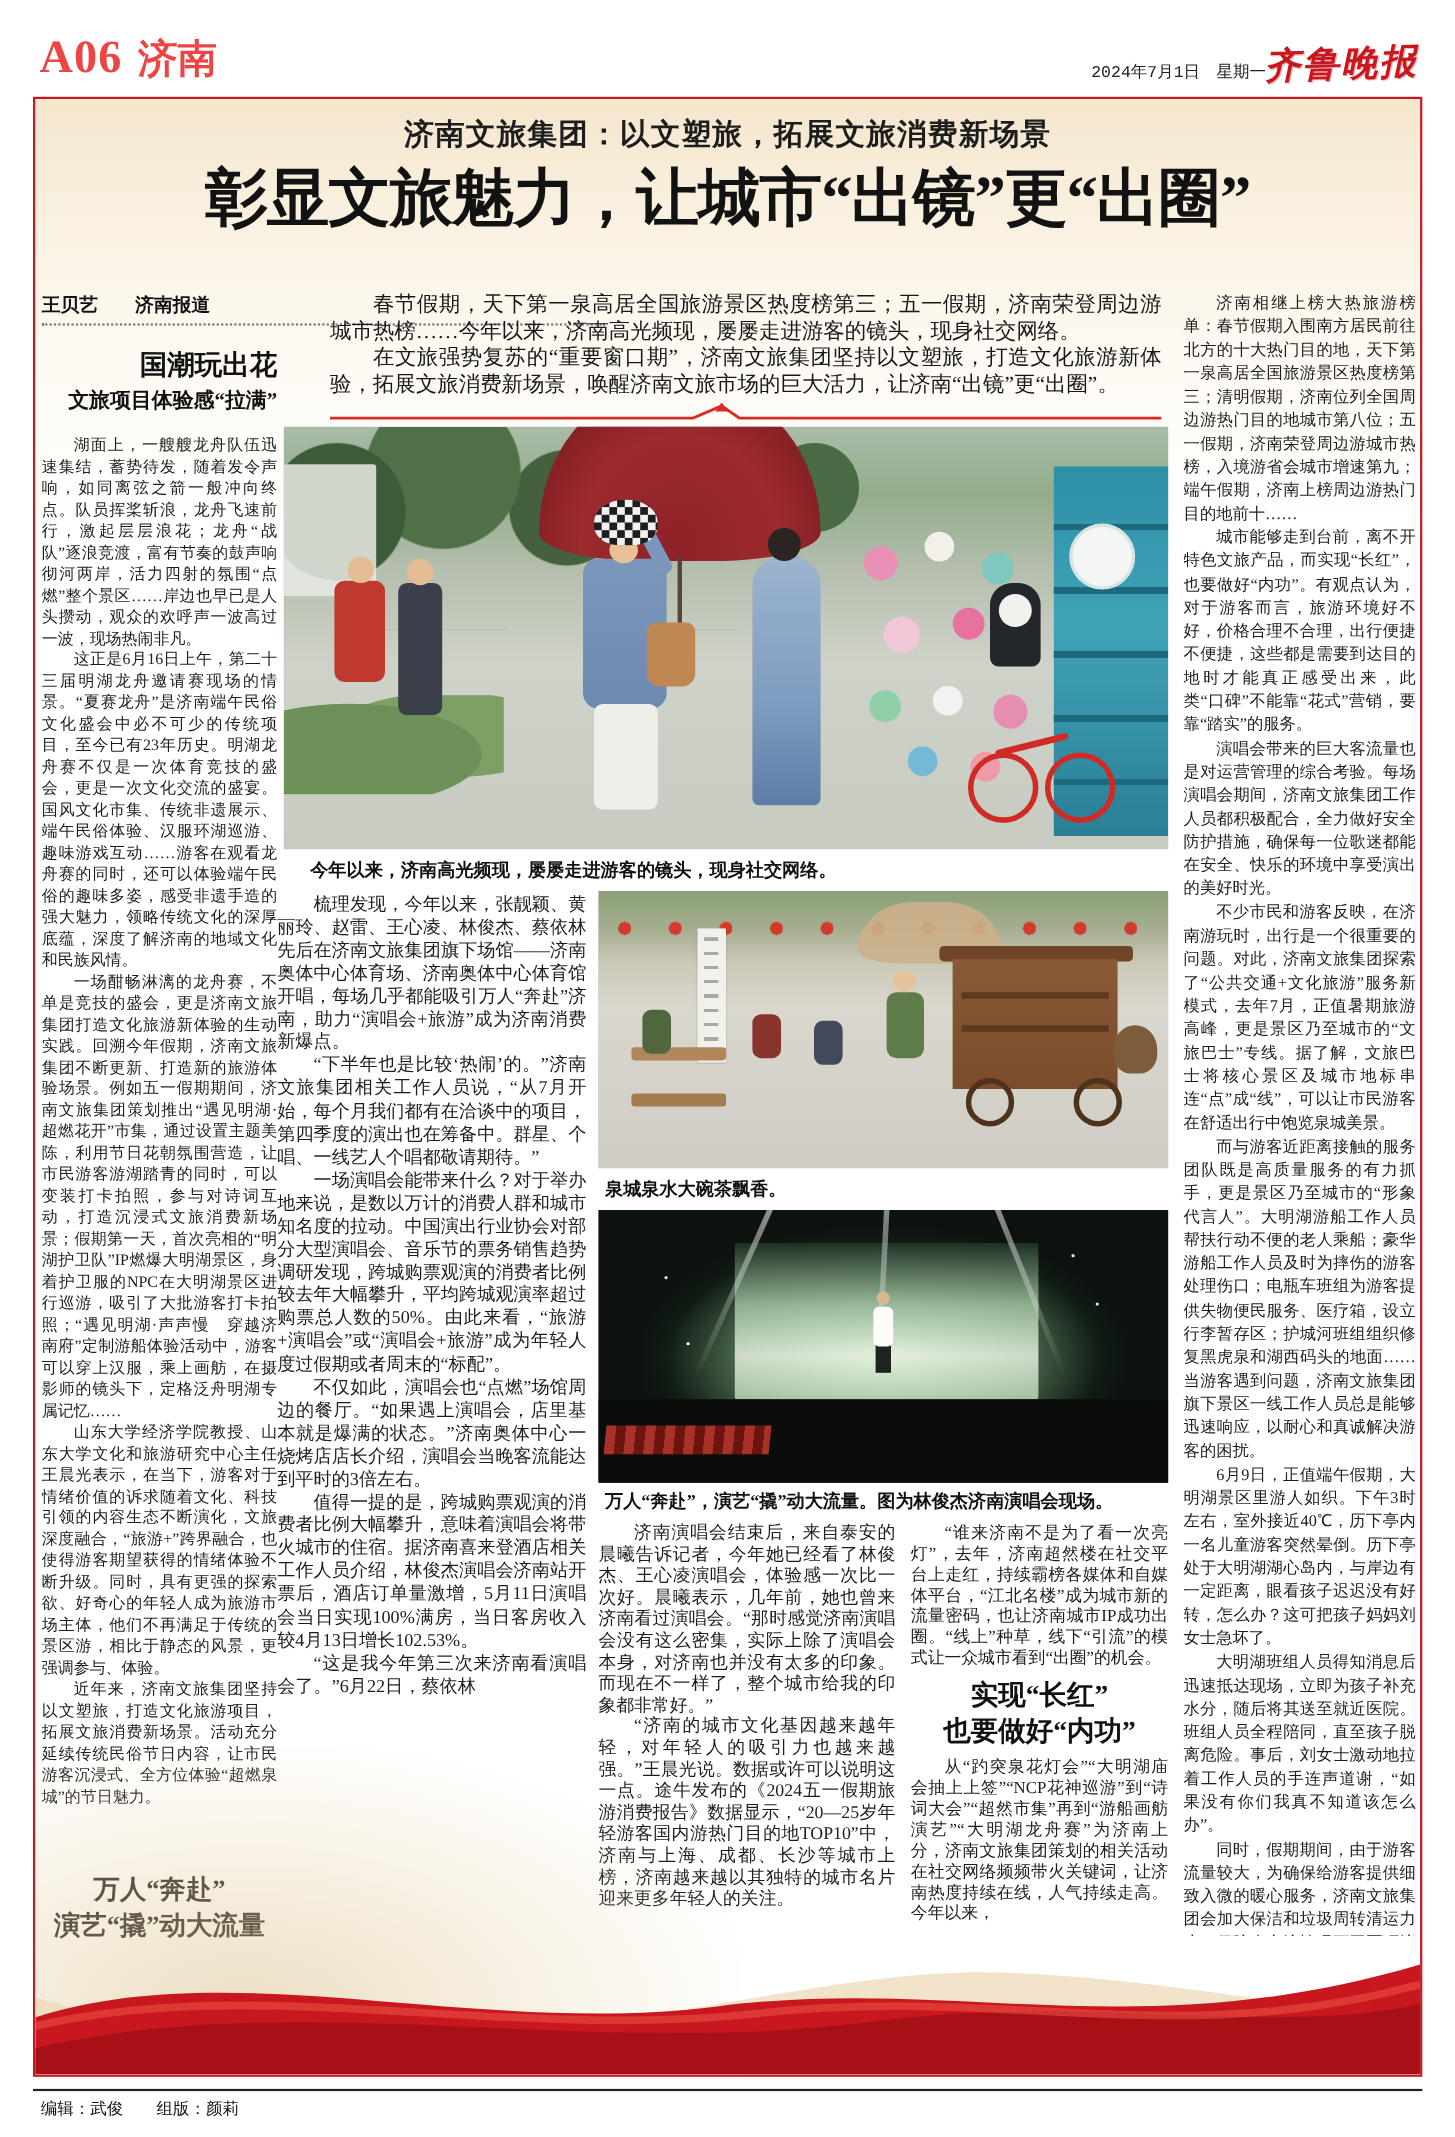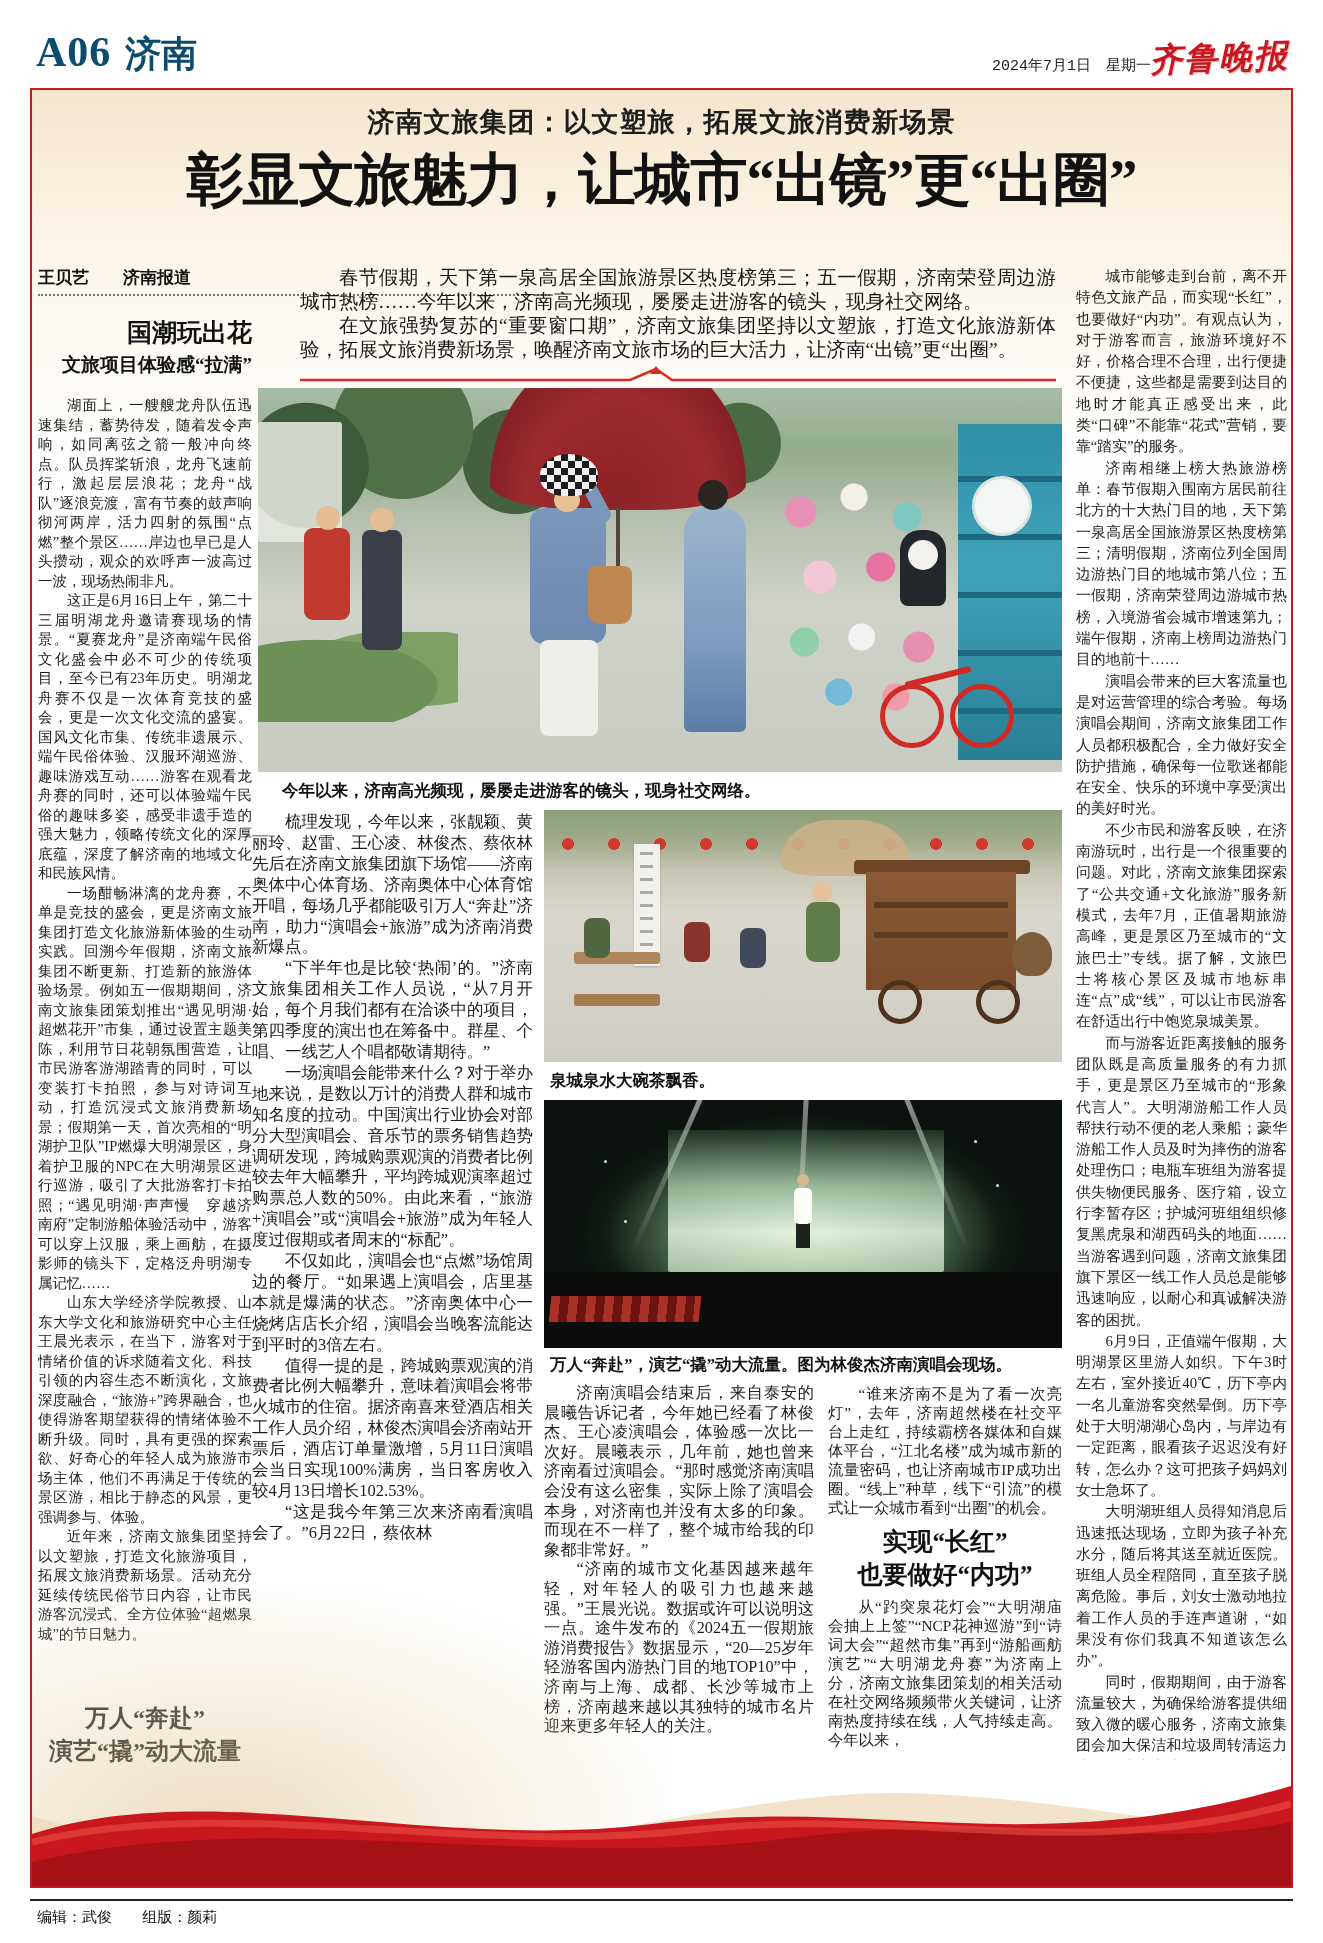--- a/index.html
+++ b/index.html
@@ -1,20 +1,20 @@
 <!DOCTYPE html>
 <html><head>
 <meta charset="utf-8">
 <style>
   html,body{margin:0;padding:0;background:#ffffff;}
   body{width:1323px;height:1943px;position:relative;font-family:"Liberation Serif",serif;-webkit-font-smoothing:antialiased;}
   .abs{position:absolute;}
 
   
-  .hdr-left{left:36px;top:28px;display:flex;align-items:baseline;gap:14px;color:#0c4a6e;}
+  .hdr-left{left:36px;top:28px;display:flex;align-items:baseline;gap:14px;color:#ef4444;}
   .hdr-pageno{font-size:42px;font-weight:bold;letter-spacing:1px;}
   .hdr-section{font-size:36px;font-weight:bold;}
   .hdr-date{right:172px;top:56px;font-size:15px;color:#222;font-family:Liberation Mono, monospace;}
   .hdr-masthead{right:34px;top:36px;font-size:33px;font-weight:bold;color:#c8171e;font-style:italic;transform:rotate(-2deg);letter-spacing:2px;text-shadow:1px 1px 0 rgba(200,23,30,.3);}
 
   
   .article-box{left:30px;top:88px;width:1259px;height:1796px;border:2px solid #c8171e;
     background:linear-gradient(180deg,#f5e6cd 0%,#f9efdd 5%,#fdf9f1 12%,#ffffff 22%,#ffffff 100%);overflow:hidden;}
 
   .kicker{left:0;top:14px;width:100%;text-align:center;font-size:27px;font-weight:bold;color:#1d1d1d;letter-spacing:1px;}
@@ -277,22 +277,22 @@
   <div class="abs col col4">
     <p>“谁来济南不是为了看一次亮灯”，去年，济南超然楼在社交平台上走红，持续霸榜各媒体和自媒体平台，“江北名楼”成为城市新的流量密码，也让济南城市IP成功出圈。“线上”种草，线下“引流”的模式让一众城市看到“出圈”的机会。</p>
     <div class="sub3">
       <div>实现“长红”</div>
       <div>也要做好“内功”</div>
     </div>
     <p>从“趵突泉花灯会”“大明湖庙会抽上上签”“NCP花神巡游”到“诗词大会”“超然市集”再到“游船画舫演艺”“大明湖龙舟赛”为济南上分，济南文旅集团策划的相关活动在社交网络频频带火关键词，让济南热度持续在线，人气持续走高。今年以来，</p>
   </div>
 
   <div class="abs col col5">
+      <p>济南相继上榜大热旅游榜单：春节假期入围南方居民前往北方的十大热门目的地，天下第一泉高居全国旅游景区热度榜第三；清明假期，济南位列全国周边游热门目的地城市第八位；五一假期，济南荣登周边游城市热榜，入境游省会城市增速第九；端午假期，济南上榜周边游热门目的地前十……</p>
       <p>城市能够走到台前，离不开特色文旅产品，而实现“长红”，也要做好“内功”。有观点认为，对于游客而言，旅游环境好不好，价格合理不合理，出行便捷不便捷，这些都是需要到达目的地时才能真正感受出来，此类“口碑”不能靠“花式”营销，要靠“踏实”的服务。</p>
-      <p>济南相继上榜大热旅游榜单：春节假期入围南方居民前往北方的十大热门目的地，天下第一泉高居全国旅游景区热度榜第三；清明假期，济南位列全国周边游热门目的地城市第八位；五一假期，济南荣登周边游城市热榜，入境游省会城市增速第九；端午假期，济南上榜周边游热门目的地前十……</p>
       <p>演唱会带来的巨大客流量也是对运营管理的综合考验。每场演唱会期间，济南文旅集团工作人员都积极配合，全力做好安全防护措施，确保每一位歌迷都能在安全、快乐的环境中享受演出的美好时光。</p>
       <p>不少市民和游客反映，在济南游玩时，出行是一个很重要的问题。对此，济南文旅集团探索了“公共交通+文化旅游”服务新模式，去年7月，正值暑期旅游高峰，更是景区乃至城市的“文旅巴士”专线。据了解，文旅巴士将核心景区及城市地标串连“点”成“线”，可以让市民游客在舒适出行中饱览泉城美景。</p>
       <p>而与游客近距离接触的服务团队既是高质量服务的有力抓手，更是景区乃至城市的“形象代言人”。大明湖游船工作人员帮扶行动不便的老人乘船；豪华游船工作人员及时为摔伤的游客处理伤口；电瓶车班组为游客提供失物便民服务、医疗箱，设立行李暂存区；护城河班组组织修复黑虎泉和湖西码头的地面……当游客遇到问题，济南文旅集团旗下景区一线工作人员总是能够迅速响应，以耐心和真诚解决游客的困扰。</p>
       <p>6月9日，正值端午假期，大明湖景区里游人如织。下午3时左右，室外接近40℃，历下亭内一名儿童游客突然晕倒。历下亭处于大明湖湖心岛内，与岸边有一定距离，眼看孩子迟迟没有好转，怎么办？这可把孩子妈妈刘女士急坏了。</p>
       <p>大明湖班组人员得知消息后迅速抵达现场，立即为孩子补充水分，随后将其送至就近医院。班组人员全程陪同，直至孩子脱离危险。事后，刘女士激动地拉着工作人员的手连声道谢，“如果没有你们我真不知道该怎么办”。</p>
       <p>同时，假期期间，由于游客流量较大，为确保给游客提供细致入微的暖心服务，济南文旅集团会加大保洁和垃圾周转清运力度，保障大客流情况下园区环境整洁，做好后勤保障服务，为游客提供舒适游玩环境。</p>
     </div>
 
   <div class="abs map-wash"></div>
   <div class="abs ribbon">

